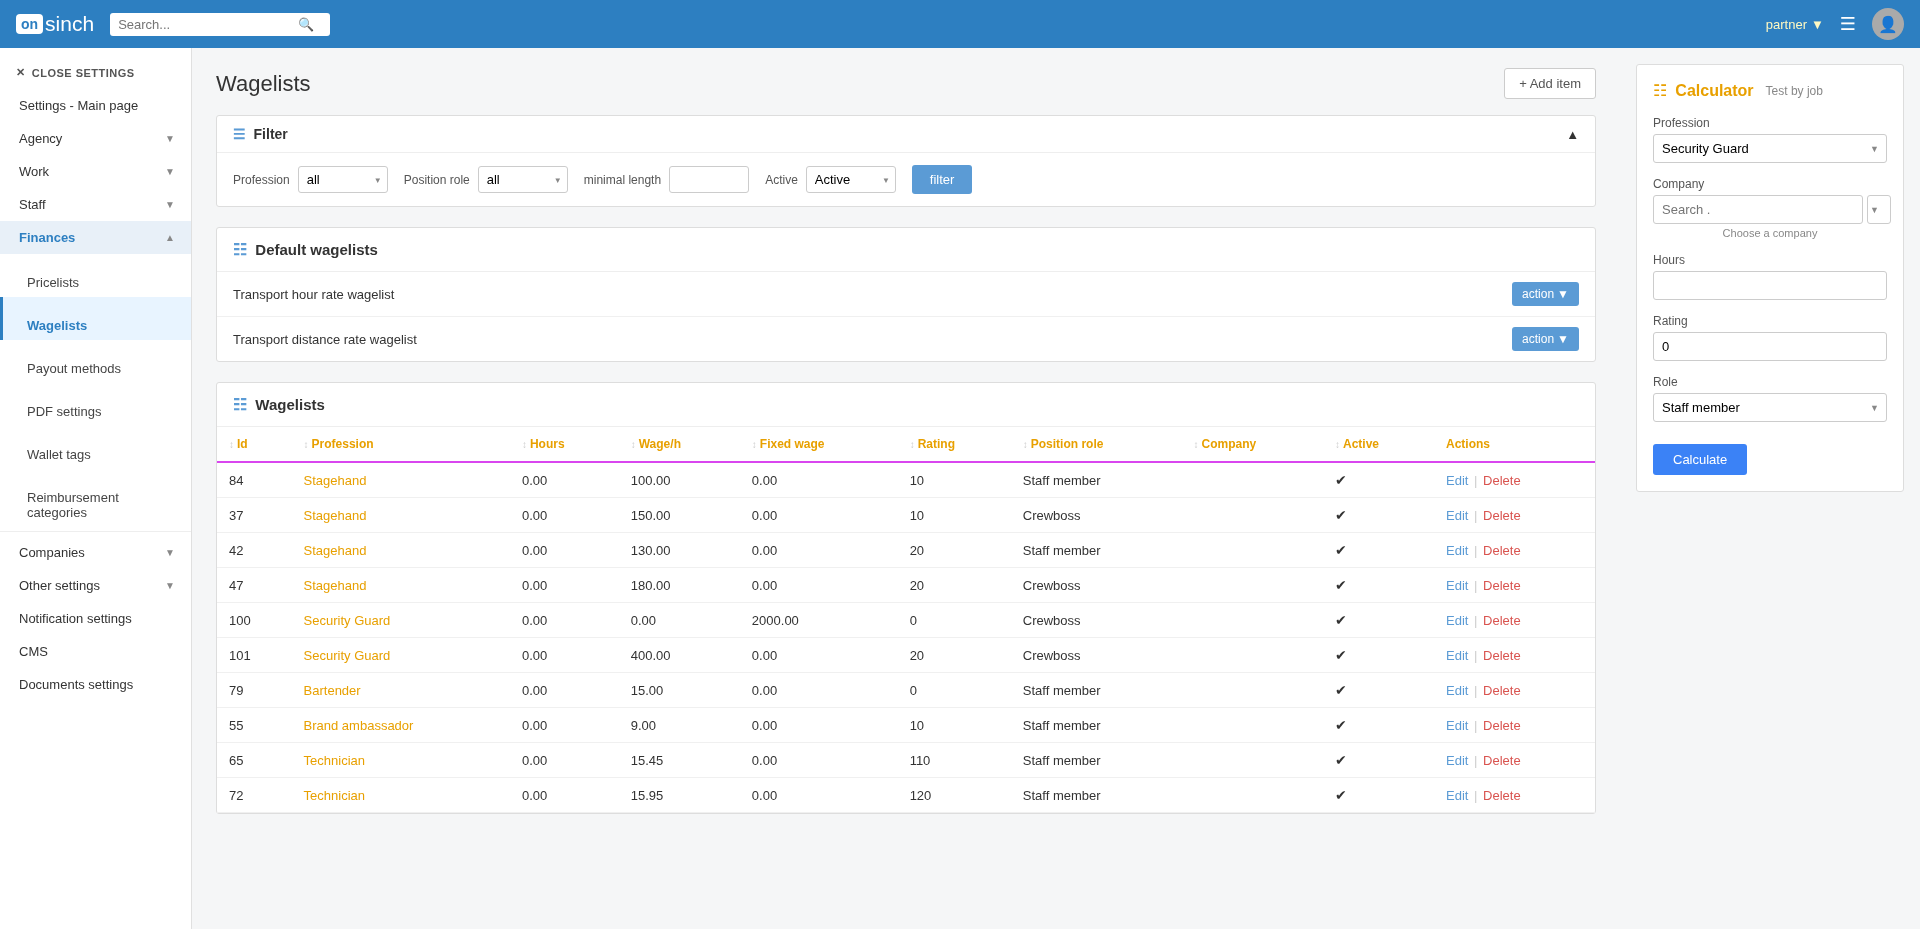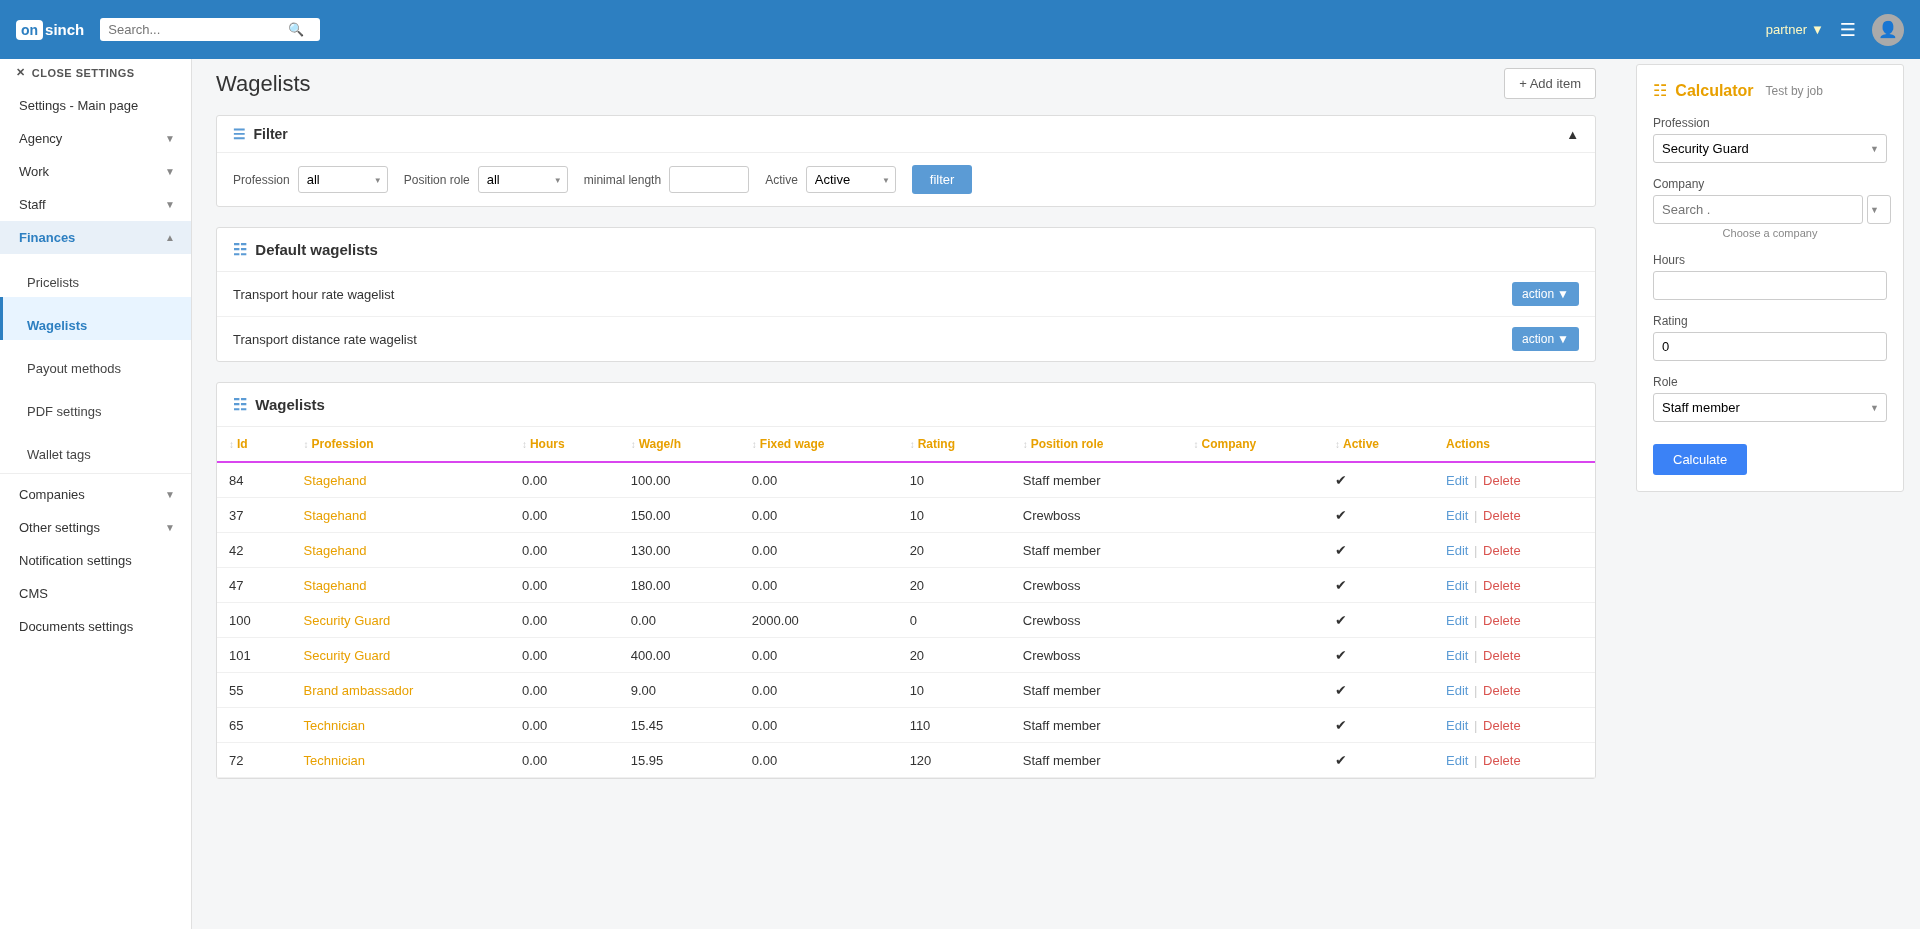--- a/index.html
+++ b/index.html
@@ -1,40 +1,40 @@
 <!DOCTYPE html>
 <html><head>
   <meta charset="utf-8">
   <style>
     * { box-sizing: border-box; margin: 0; padding: 0; }
     body { font-family: Arial, sans-serif; font-size: 13px; background: #f5f5f5; color: #333; }
 
     
     .top-nav {
       background: #2d7fc1;
-      height: 59px;
+      height: 48px;
       display: flex;
       align-items: center;
       padding: 0 16px;
       gap: 16px;
       position: fixed;
       top: 0; left: 0; right: 0;
       z-index: 100;
     }
     .logo {
       background: #2d7fc1;
       color: white;
       font-size: 20px;
       font-weight: bold;
       display: flex;
       align-items: center;
       gap: 2px;
     }
     .logo .on { background: white; color: #2d7fc1; border-radius: 4px; padding: 2px 5px; font-size: 14px; font-weight: bold; }
-    .logo .sinch { color: white; font-size: 15px; font-weight: bold; }
+    .logo .sinch { color: white; font-size: 21px; font-weight: normal; }
     .search-bar {
       display: flex;
       align-items: center;
       background: white;
       border-radius: 3px;
       padding: 4px 8px;
       flex: 0 0 220px;
     }
     .search-bar input {
       border: none;
@@ -413,20 +413,23 @@
       <span>Wagelists</span>
     </div>
     <div class="sidebar-sub">
       <span>Payout methods</span>
     </div>
     <div class="sidebar-sub">
       <span>PDF settings</span>
     </div>
     <div class="sidebar-sub">
       <span>Wallet tags</span>
+    </div>
+    <div class="sidebar-sub">
+      <span>Reimbursement categories</span>
     </div>
     <div class="sidebar-section">
       <div class="sidebar-item">
         <span>Companies</span>
         <span class="chevron">▼</span>
       </div>
     </div>
     <div class="sidebar-item">
       <span>Other settings</span>
       <span class="chevron">▼</span>
@@ -621,20 +624,36 @@
       <td>Crewboss</td>
       <td></td>
       <td><span class="check-mark">✔</span></td>
       <td>
         <a class="edit-link">Edit</a>
         <span class="pipe"> | </span>
         <a class="delete-link">Delete</a>
       </td>
     </tr>
             <tr>
+      <td>79</td>
+      <td><a class="profession-link">Bartender</a></td>
+      <td>0.00</td>
+      <td>15.00</td>
+      <td>0.00</td>
+      <td>0</td>
+      <td>Staff member</td>
+      <td></td>
+      <td><span class="check-mark">✔</span></td>
+      <td>
+        <a class="edit-link">Edit</a>
+        <span class="pipe"> | </span>
+        <a class="delete-link">Delete</a>
+      </td>
+    </tr>
+            <tr>
       <td>55</td>
       <td><a class="profession-link">Brand ambassador</a></td>
       <td>0.00</td>
       <td>9.00</td>
       <td>0.00</td>
       <td>10</td>
       <td>Staff member</td>
       <td></td>
       <td><span class="check-mark">✔</span></td>
       <td>

